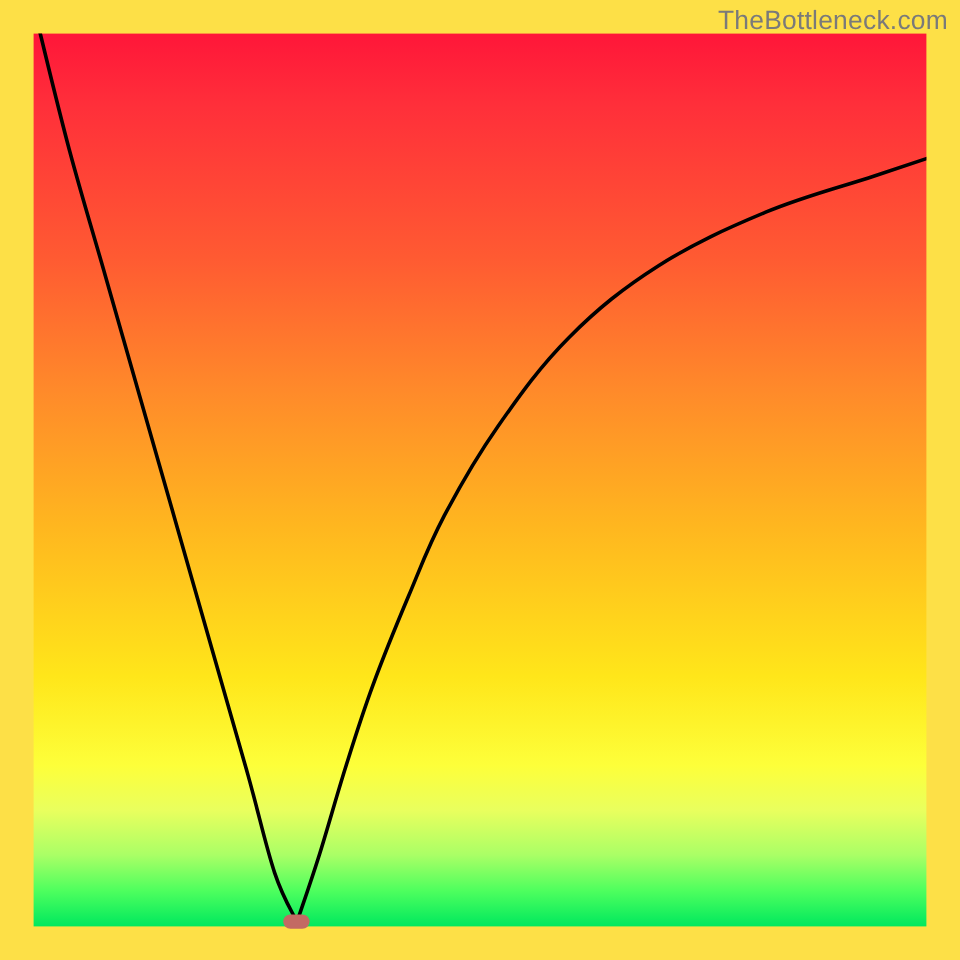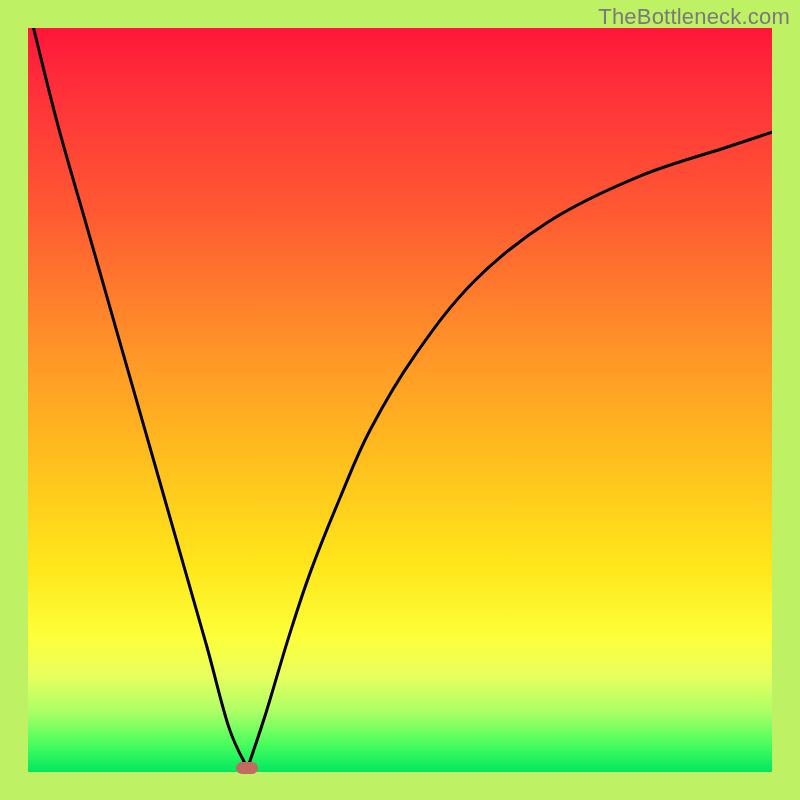--- a/index.html
+++ b/index.html
@@ -10,21 +10,21 @@
     background: #000;
     font-family: Arial, Helvetica, sans-serif;
     overflow: hidden;
   }
   .frame {
     position: absolute;
     left: 0;
     top: 0;
     width: 800px;
     height: 800px;
-    background: #bef264;
+    background: #fde047;
   }
   .plot {
     position: absolute;
     left: 28px;
     top: 28px;
     width: 744px;
     height: 744px;
     
     background: linear-gradient(
       to bottom,

